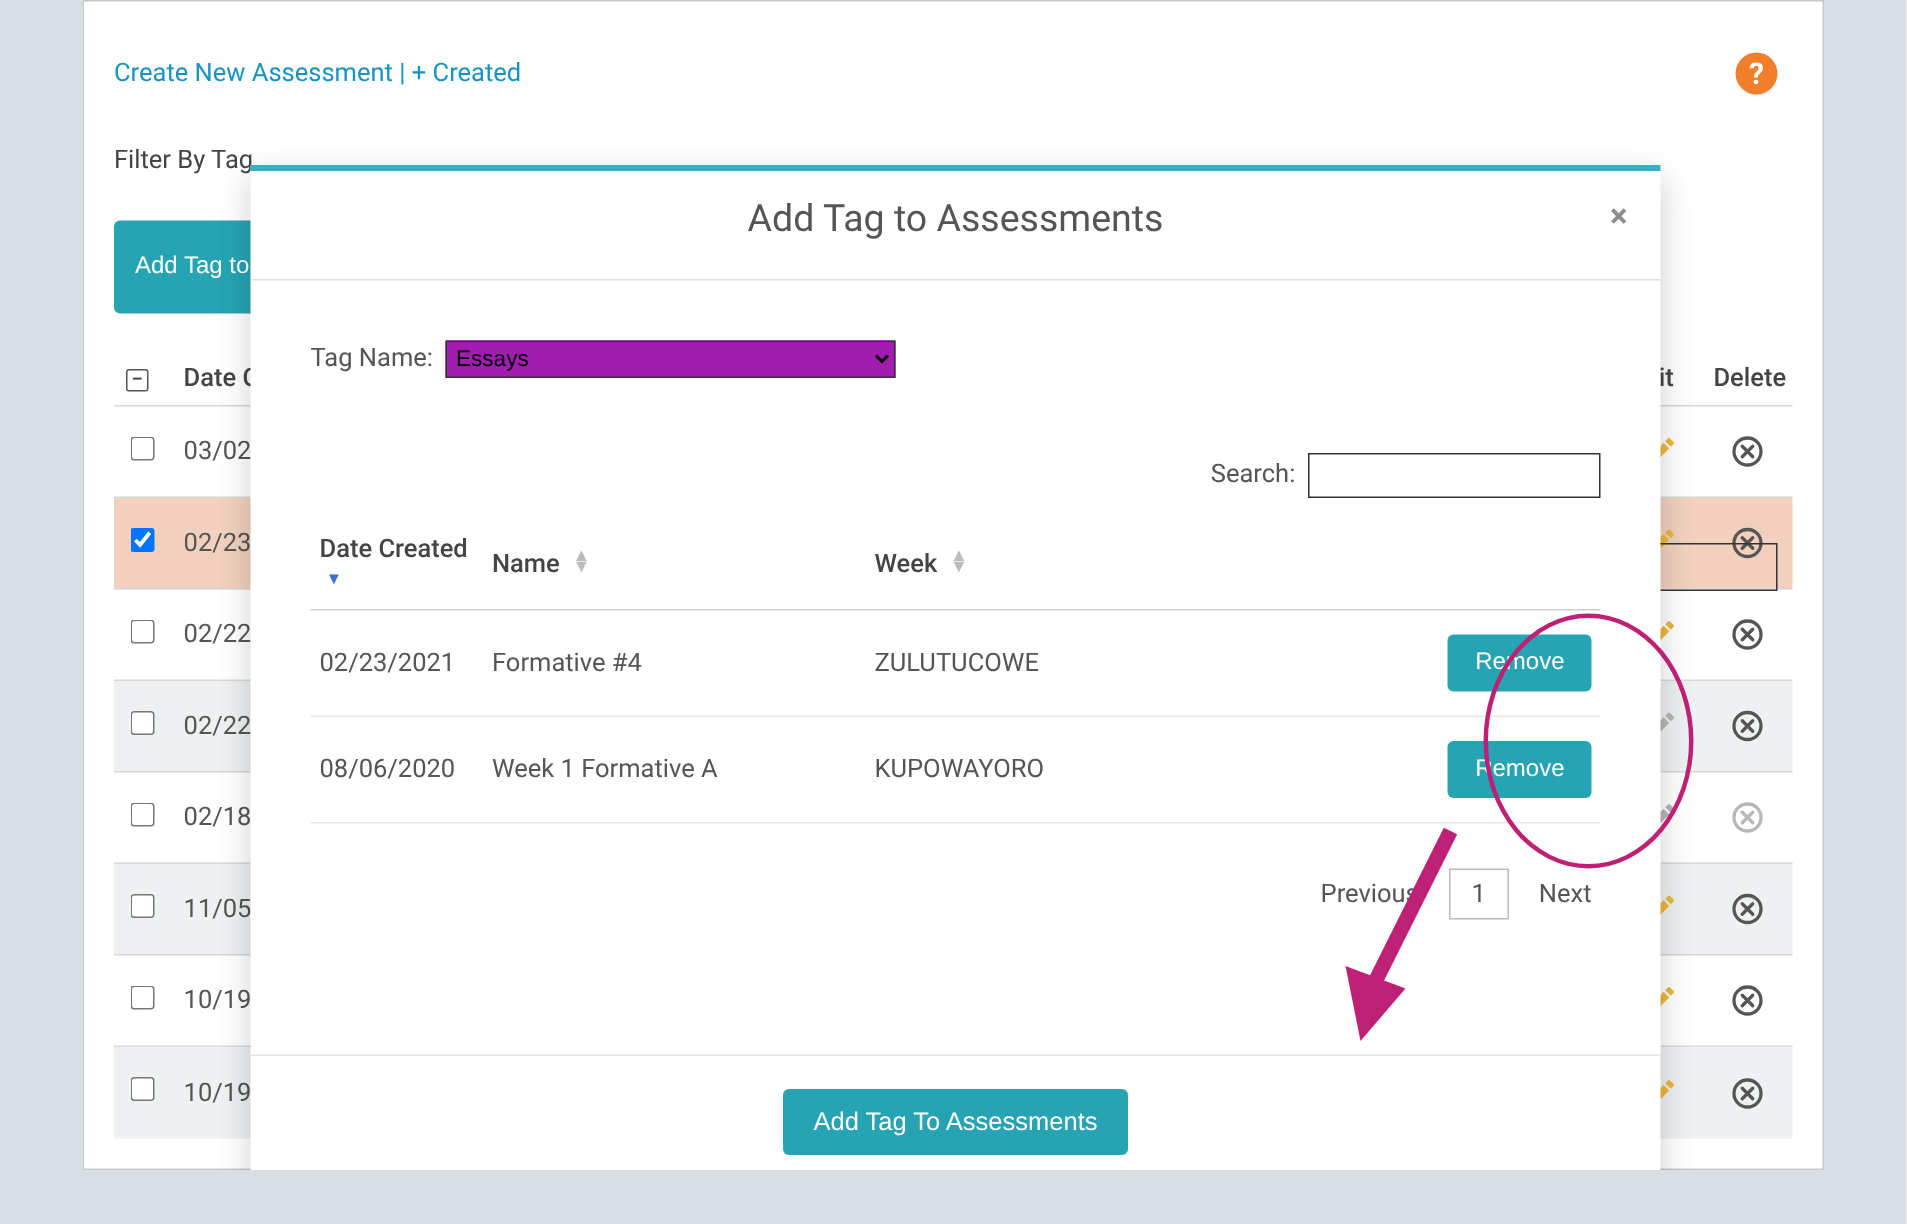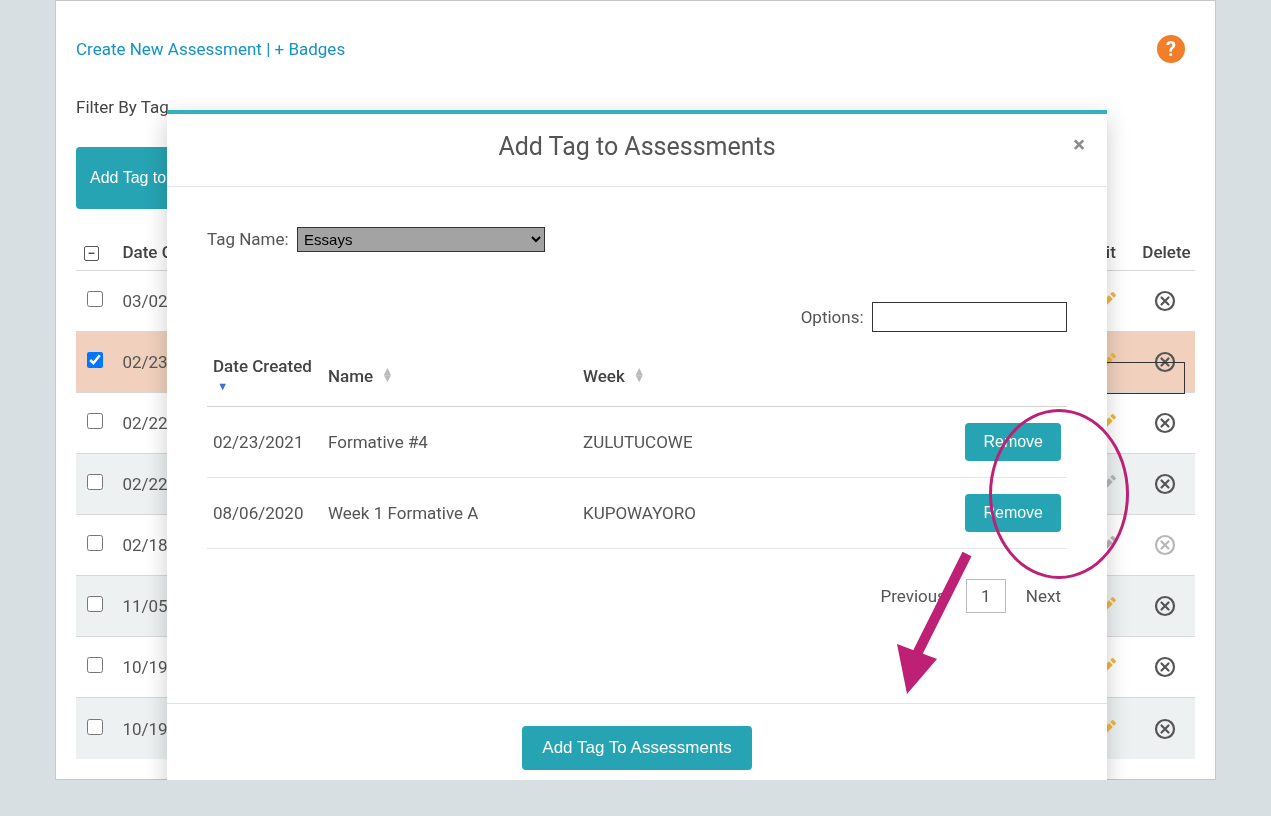--- a/index.html
+++ b/index.html
@@ -117,21 +117,21 @@
   color: #555;
   padding: 18px 0 25px;
   border-bottom: 1px solid #e2e2e2;
   position: relative;
 }
 .close-x {
   position: absolute; right: 22px; top: 18px;
   color: #8c8c8c; font-size: 22px; font-weight: bold; cursor:pointer;
 }
 .tag-row { padding: 22px 0 40px; }
-.tag-select { width: 248px; font-size:15px; padding: 2px; border:1px solid #333; background:#a3a3a3;}
+.tag-select { width: 300px; font-size:15px; padding: 2px; border:1px solid #333; background:#a21caf;}
 .search-row { text-align: right; padding: 10px 0 14px; }
 .search-row input { width: 195px; height: 30px; border:1px solid #333; font-size:15px; padding:0 5px;}
 .m-tbl { width: 100%; border-collapse: collapse; }
 .m-tbl th { text-align: left; color:#444; font-weight: 500; padding: 10px 6px; border-bottom: 1px solid #d0d0d0; font-size:17px;margin-left:40px;}
 .m-tbl td { padding: 16px 6px; border-bottom: 1px solid #e6e6e6; font-size:17px;}
 .sort-ind { color:#3b6fd6; font-size:11px; display:inline-block; transform: translateY(-2px);}
 .updown { color:#bbb; font-size:12px; display:inline-block; line-height:0.55;}
 .pager-row { text-align: right; padding: 30px 6px 60px; color:#555;}
 .pager-row .pg { display:inline-block; border:1px solid #bbb; padding:6px 14px; margin: 0 16px;}
 .modal-footer { border-top: 1px solid #e2e2e2; text-align: center; padding: 22px 0 25px;}
@@ -151,21 +151,21 @@
 }
 </style>
 </head>
 <body>
 
 <div class="page-wrap" style="position:relative;">
 
 
   <div class="panel">
     <div class="top-links">
-      <a>Create New Assessment</a><span> | </span><a>+ Badges</a>
+      <a>Create New Assessment</a><span> | </span><a>+ Created</a>
     </div>
     <span class="help-icon">?</span>
 
     <div class="filter-label">Filter By Tag</div>
 
     <div style="position:relative;">
       <button class="teal-btn">Add Tag to</button>
       <div class="hidden-input-box"></div>
     </div>
 
@@ -370,21 +370,21 @@
       <span class="close-x">×</span>
     </div>
     <div class="modal-body">
       <div class="tag-row">
         <span>Tag Name:</span>&nbsp;
         <select class="tag-select">
           <option>Essays</option>
         </select>
       </div>
       <div class="search-row">
-        <span>Options:</span>&nbsp;
+        <span>Search:</span>&nbsp;
         <input type="text" style="">
       </div>
       <table class="m-tbl">
         <colgroup>
             <col style="width:115px">
             <col style="width:255px">
             <col style="width:270px">
             <col>
           </colgroup>
         <thead>

